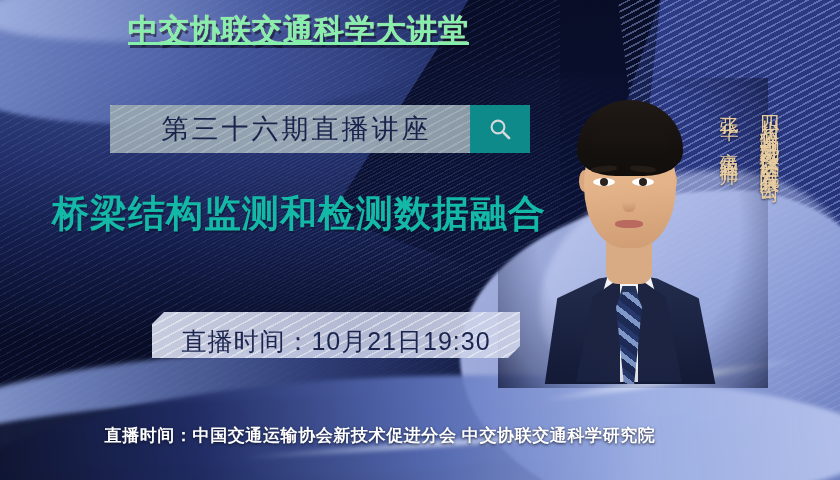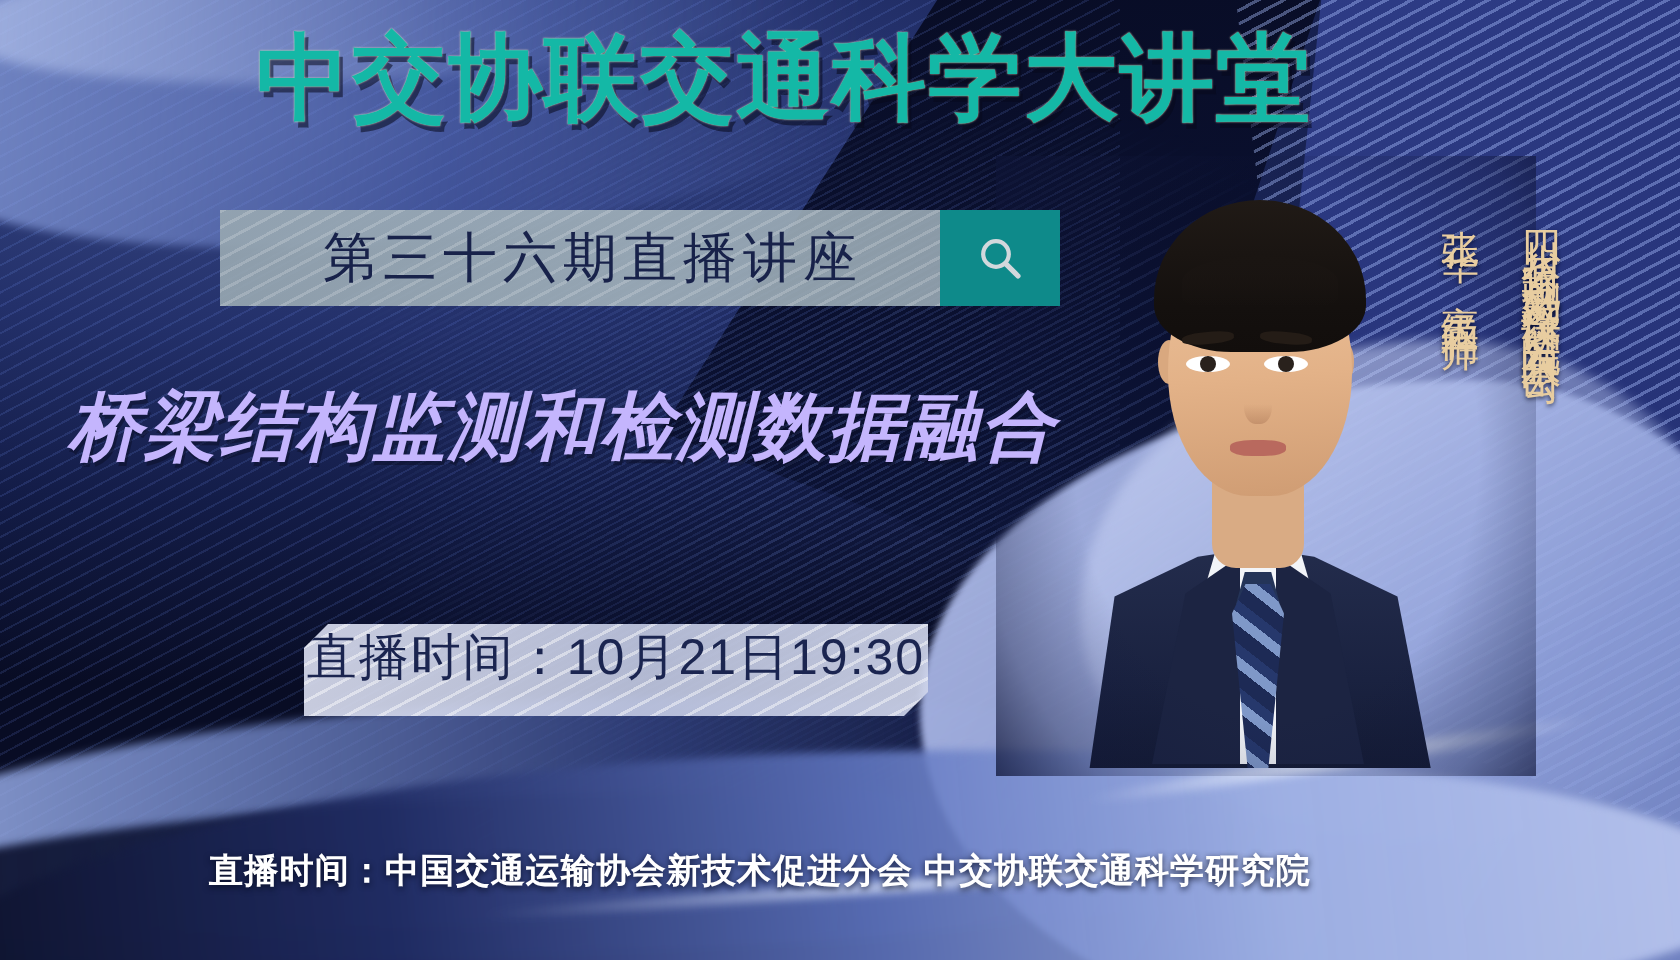--- a/index.html
+++ b/index.html
@@ -155,23 +155,24 @@
   .p-knot{position:absolute;left:90px;top:208px;width:22px;height:16px;background:#243458;
     clip-path:polygon(20% 0,80% 0,100% 100%,0 100%);}
   .p-fade{
     position:absolute;left:-30px;top:0;width:270px;height:310px;pointer-events:none;
     background:radial-gradient(ellipse 72% 82% at 52% 48%,transparent 52%,rgba(16,22,58,.35) 78%,rgba(14,20,54,.85) 100%);
   }
 
   
   .main-title{
     position:absolute;left:128px;top:14px;width:560px;
-    font-size:47px;font-weight:bold;letter-spacing:1px;line-height:1.05;
-    color:#14b8a6;white-space:nowrap;
+    font-size:30px;font-weight:bold;letter-spacing:1px;line-height:1.05;
+    color:#86efac;white-space:nowrap;
     text-shadow:0 0 1px #f3e3c4,2px 3px 0 rgba(8,10,28,.55);
+    text-decoration:underline;
   }
   .sub-bar{
     position:absolute;left:110px;top:105px;width:420px;height:48px;
     background:linear-gradient(100deg,rgba(150,166,176,.92) 0%,rgba(158,174,184,.92) 50%,rgba(146,162,174,.92) 100%);
     overflow:hidden;
   }
   .sub-bar .stripe{
     position:absolute;inset:0;
     background:repeating-linear-gradient(-28deg,rgba(255,255,255,.18) 0 1.5px,transparent 1.5px 7px);
   }
@@ -181,32 +182,31 @@
     font-size:27px;letter-spacing:3px;color:#18224a;font-weight:500;padding-left:13px;
   }
   .sub-bar .searchbox{
     position:absolute;right:0;top:0;width:60px;height:48px;background:#0e8a8a;
     display:flex;align-items:center;justify-content:center;
   }
   .mag{width:24px;height:24px;display:block;}
 
   .lecture-title{
     position:absolute;left:34px;top:190px;width:530px;
-    text-align:left;font-size:37px;font-weight:bold;line-height:1.30;
-    color:#c4b5fd;letter-spacing:1px;
+    text-align:center;font-size:37px;font-weight:bold;line-height:1.30;
+    color:#14b8a6;letter-spacing:1px;
     text-shadow:1px 2px 0 rgba(10,14,38,.5);
-    font-style:italic;
   }
 
   .time-pill{
-    position:absolute;left:152px;top:312px;width:312px;height:46px;
+    position:absolute;left:152px;top:312px;width:368px;height:46px;
     background:linear-gradient(100deg,rgba(214,218,236,.93) 0%,rgba(196,203,228,.90) 55%,rgba(206,212,234,.92) 100%);
     clip-path:polygon(12px 0,100% 0,100% calc(100% - 12px),calc(100% - 12px) 100%,0 100%,0 12px);
     overflow:hidden;
-    display:flex;align-items:flex-start;justify-content:center;
+    display:flex;align-items:flex-end;justify-content:center;
   }
   .time-pill .stripe{
     position:absolute;inset:0;
     background:repeating-linear-gradient(-28deg,rgba(255,255,255,.45) 0 1.5px,transparent 1.5px 8px);
   }
   .time-pill .txt{
     position:relative;font-size:25px;color:#1b2550;letter-spacing:1px;font-weight:500;
   }
 
   .organizer{

